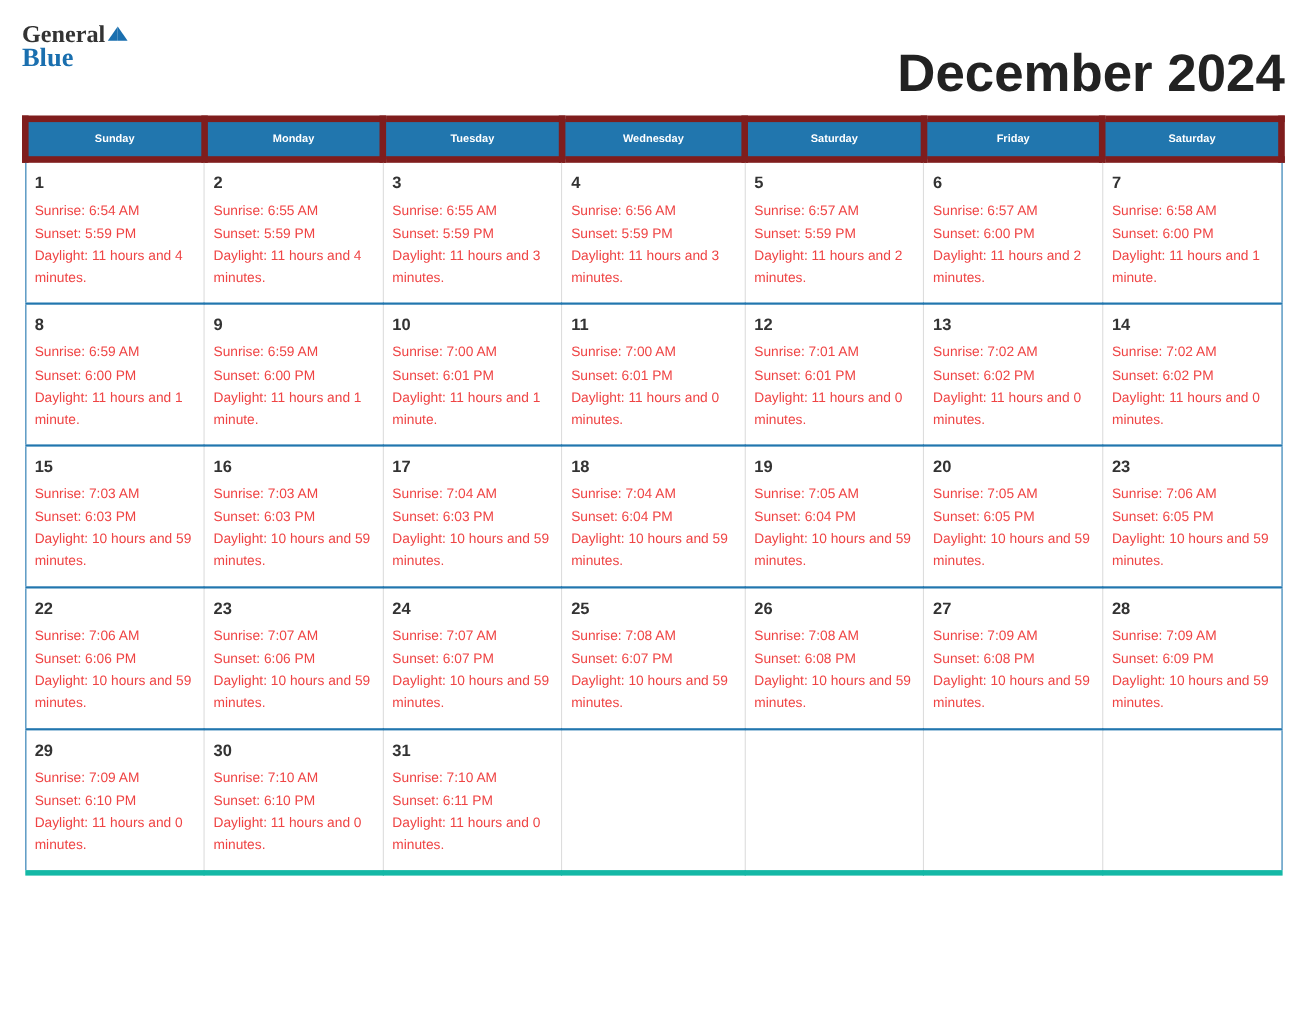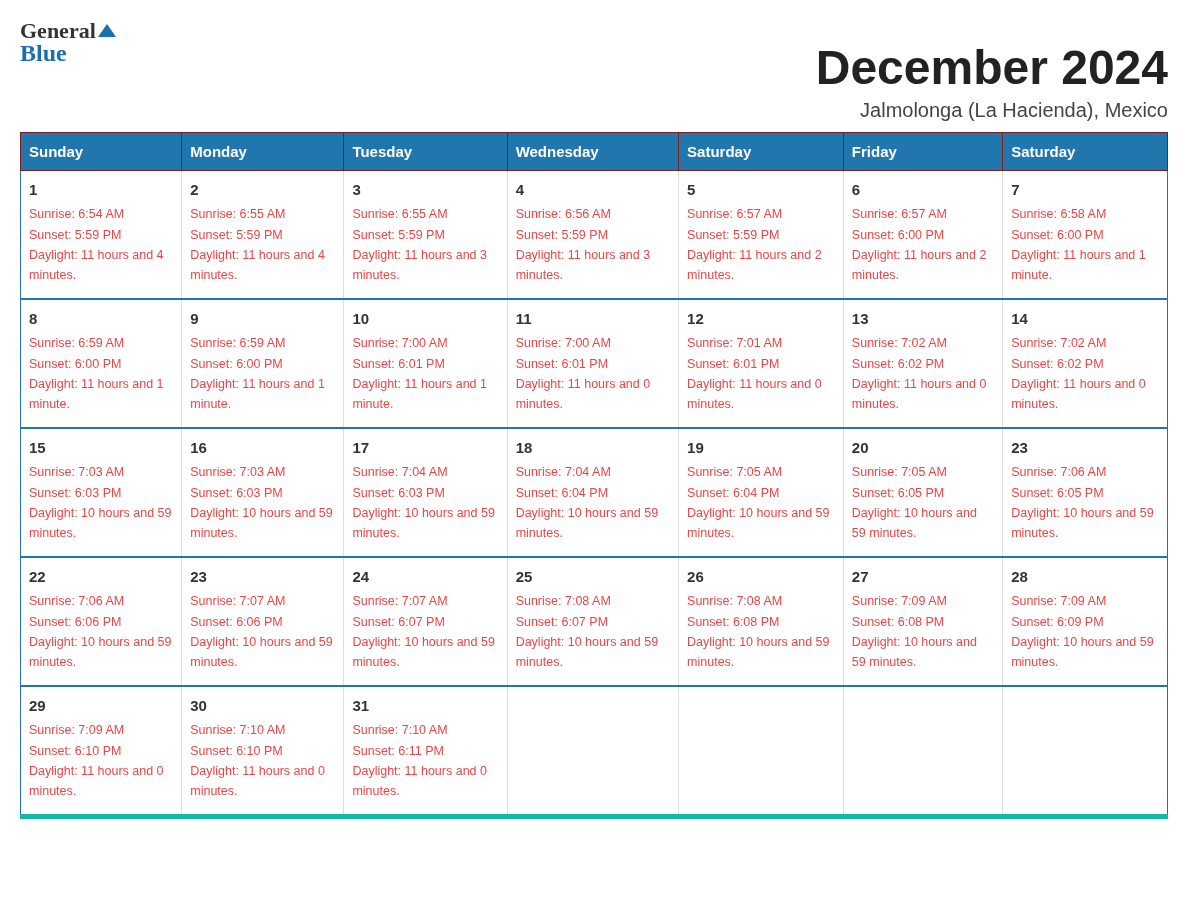--- a/index.html
+++ b/index.html
@@ -52,25 +52,25 @@
     table {
       width: 100%;
       border-collapse: collapse;
       margin-top: 10px;
     }
     thead tr {
       background-color: #2176ae;
     }
     thead th {
       color: #fff;
-      font-size: 15px;
+      font-size: 10px;
       font-weight: bold;
       padding: 10px 8px;
-      text-align: left;
-      border: 1px solid #7f1d1d;
+      text-align: center;
+      border: 6px solid #7f1d1d;
     }
     tbody tr {
       border-bottom: 2px solid #2176ae;
     }
     tbody td {
       vertical-align: top;
       padding: 8px 8px 12px 8px;
       font-size: 13px;
       color: #333;
       border-left: 1px solid #ddd;
@@ -104,21 +104,20 @@
 
 <div class="header">
   <div class="logo">
     <div class="logo-text">
       General<span style="display:inline-block;width:0;height:0;border-left:9px solid transparent;border-right:0px solid transparent;border-bottom:13px solid #1a6faf;margin-left:2px;vertical-align:middle;position:relative;top:-2px;"></span><span style="display:inline-block;width:0;height:0;border-left:0px solid transparent;border-right:9px solid transparent;border-bottom:13px solid #1a6faf;vertical-align:middle;position:relative;top:-2px;"></span>
     </div>
     <div class="logo-line2">Blue</div>
   </div>
   <div class="title-block">
     <div class="month-year">December 2024</div>
-    <div class="location">Jalmolonga (La Hacienda), Mexico</div>
   </div>
 </div>
 
 <table>
   <thead>
     <tr>
       <th>Sunday</th>
       <th>Monday</th>
       <th>Tuesday</th>
       <th>Wednesday</th>

